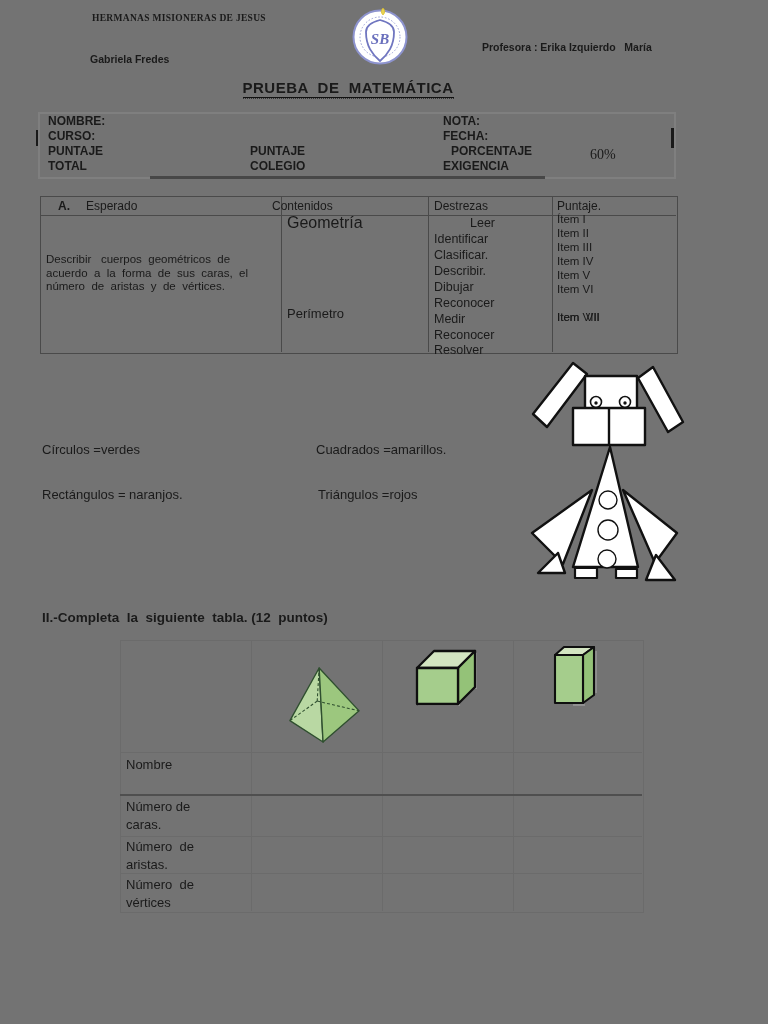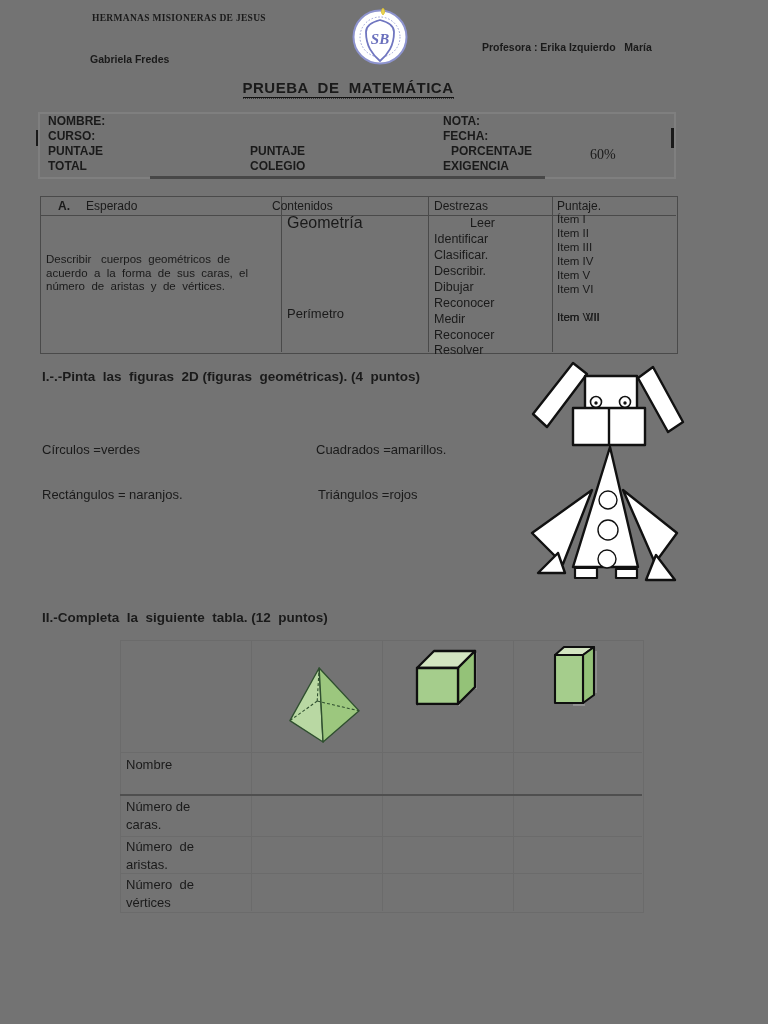--- a/index.html
+++ b/index.html
@@ -90,21 +90,20 @@
 
   <div class="abs pre" style="left:557px;top:213px;font-size:11.5px;">Ítem I</div>
   <div class="abs pre" style="left:557px;top:227px;font-size:11.5px;">Item II</div>
   <div class="abs pre" style="left:557px;top:241px;font-size:11.5px;">Item III</div>
   <div class="abs pre" style="left:557px;top:255px;font-size:11.5px;">Item IV</div>
   <div class="abs pre" style="left:557px;top:269px;font-size:11.5px;">Item V</div>
   <div class="abs pre" style="left:557px;top:283px;font-size:11.5px;">Item VI</div>
   <div class="abs pre" style="left:557px;top:311px;font-size:11.5px;">Item  VII</div>
   <div class="abs pre" style="left:557px;top:311px;font-size:11.5px;">Item VIII</div>
 
-  <div class="abs b pre" style="left:42px;top:369px;font-size:13.5px;">I.-.-Pinta  las  figuras  2D (figuras  geométricas). (4  puntos)</div>
 
   <div class="abs" style="left:42px;top:442px;font-size:13px;text-align:center;">Círculos =verdes</div>
   <div class="abs" style="left:316px;top:442px;font-size:13px;">Cuadrados =amarillos.</div>
   <div class="abs" style="left:42px;top:487px;font-size:13px;">Rectángulos = naranjos.</div>
   <div class="abs" style="left:318px;top:487px;font-size:13px;">Triángulos =rojos</div>
 
   <svg class="abs" style="left:520px;top:358px;" width="200" height="228" viewBox="0 0 200 228" fill="#ffffff" stroke="#111111" stroke-width="2.4" stroke-linejoin="round">
     <polygon points="53,5 67,16 27,69 13,56"></polygon>
     <polygon points="118,20 133,9 163,64 148,74"></polygon>
     <rect x="65" y="18" width="52" height="33"></rect>

